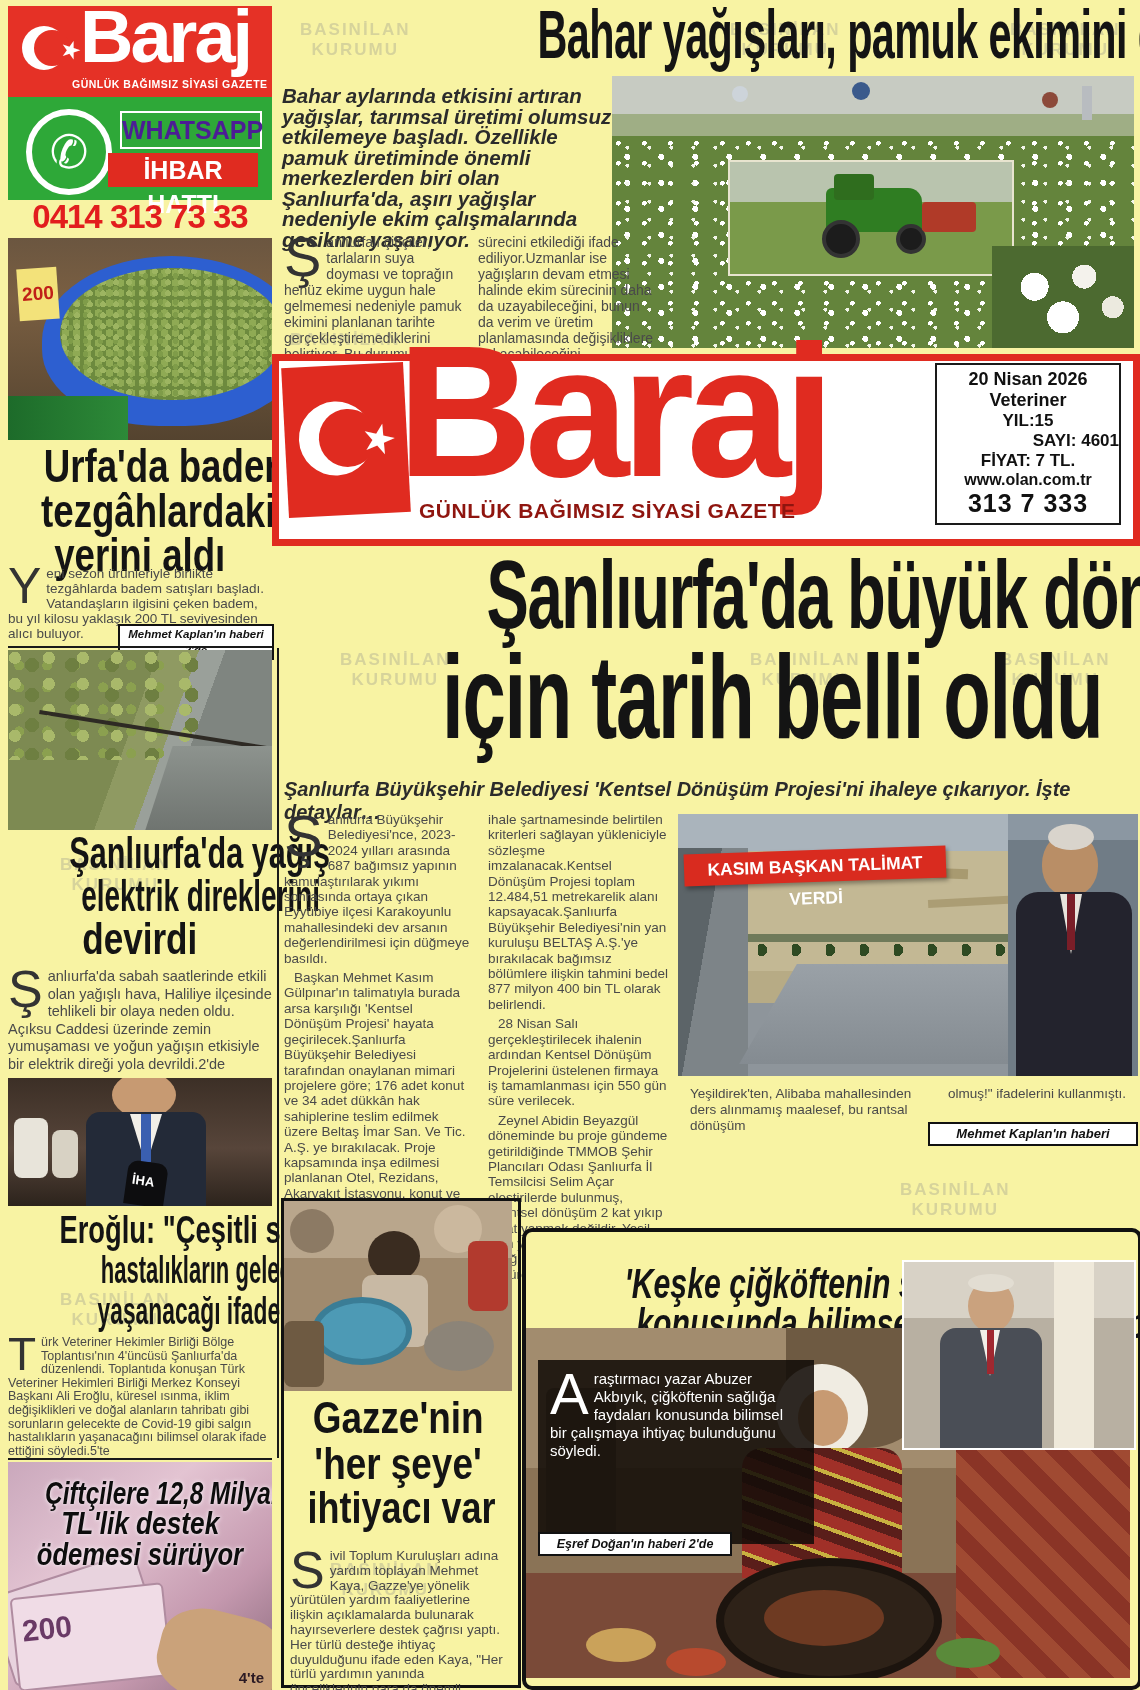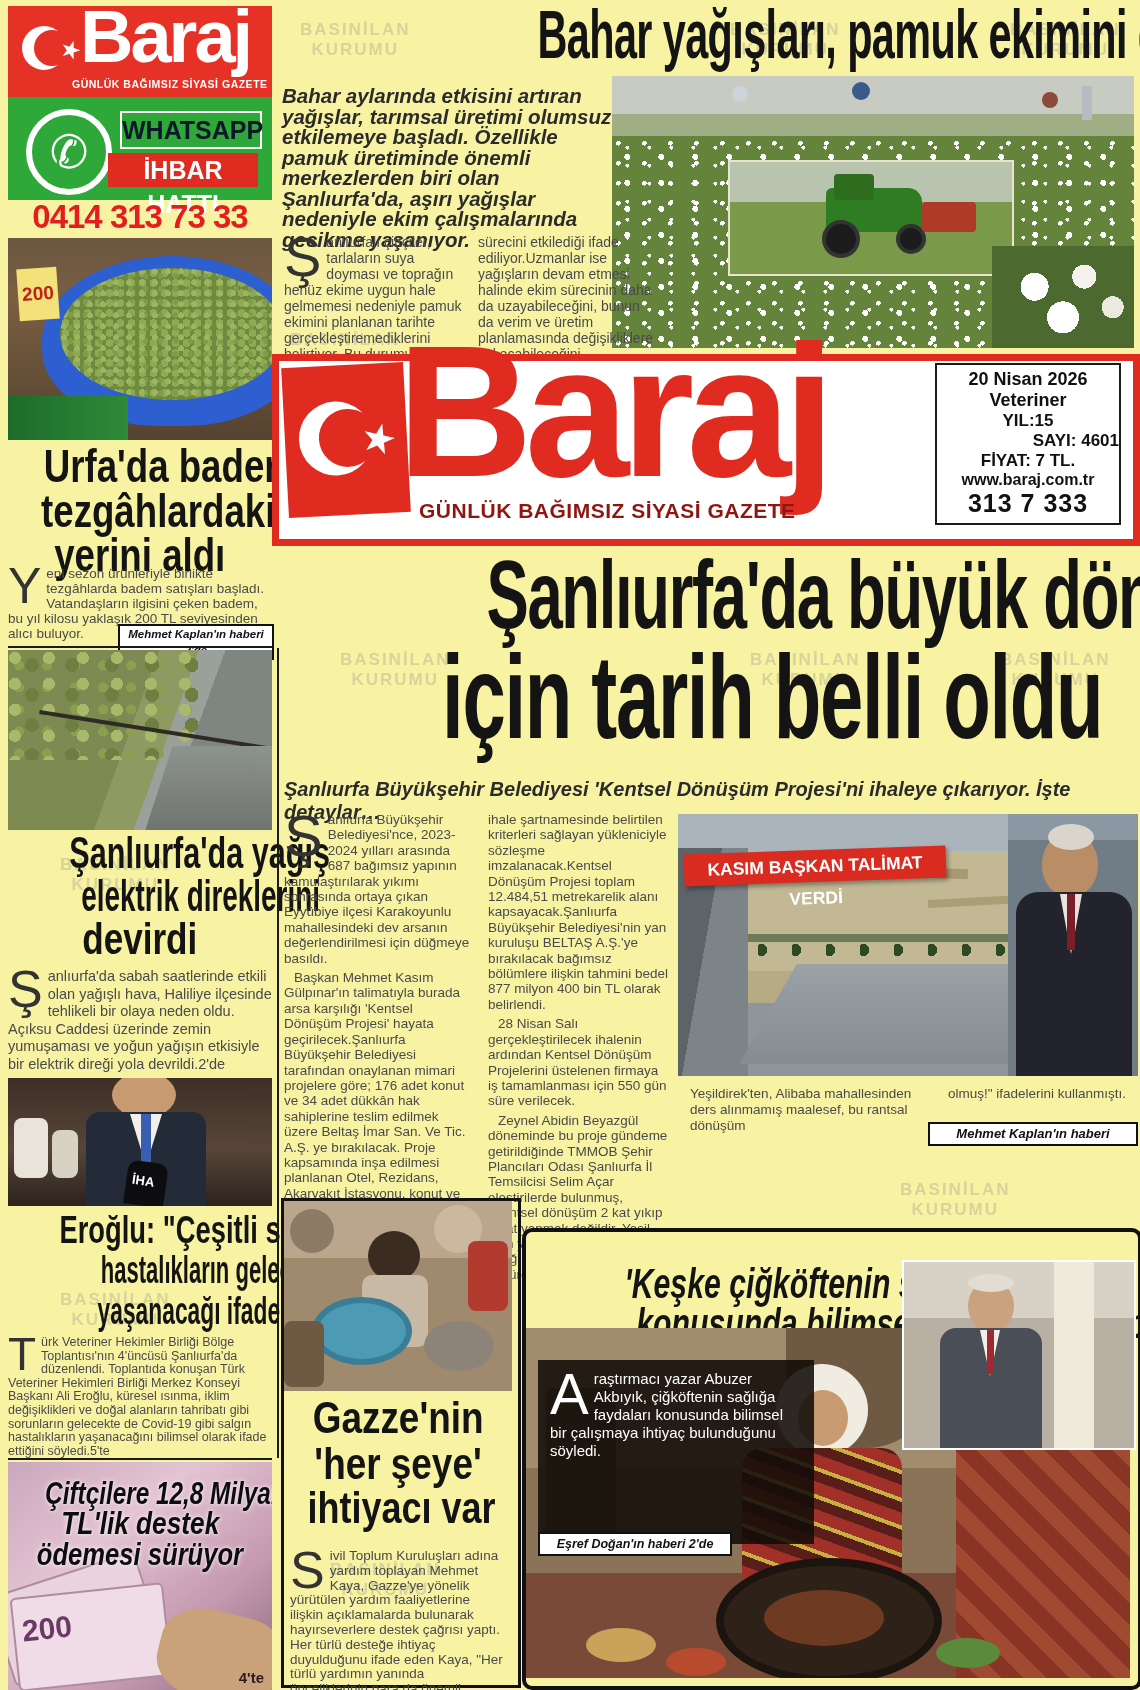--- a/index.html
+++ b/index.html
@@ -56,21 +56,21 @@
       <div class="abs" style="left:2px;top:4px;width:44px;height:44px;border-radius:50%;background:#fff;"></div>
       <div class="abs" style="left:14px;top:8px;width:36px;height:36px;border-radius:50%;background:#e53126;"></div>
       <div class="abs" style="left:40px;top:14px;color:#fff;font-size:24px;transform:rotate(18deg);">★</div>
     </div>
     <div class="abs" style="left:72px;top:-12px;width:200px;font-weight:bold;font-size:74px;color:#fff;letter-spacing:-3px;">Baraj</div>
     <div class="abs" style="left:64px;top:72px;width:200px;font-weight:bold;font-size:10.5px;color:#fff;letter-spacing:.5px;">GÜNLÜK BAĞIMSIZ SİYASİ GAZETE</div>
   </div>
 
   <div class="abs" style="left:8px;top:97px;width:264px;height:103px;background:#2ea838;">
     <div class="abs" style="left:18px;top:12px;width:74px;height:74px;border-radius:50%;border:6px solid #fff;color:#fff;font-size:46px;text-align:center;line-height:74px;">✆</div>
-    <div class="abs" style="left:112px;top:14px;width:138px;height:34px;border:2px solid #fff;color:#0f172a;font-weight:bold;font-size:25px;text-align:center;line-height:34px;">WHATSAPP</div>
+    <div class="abs" style="left:112px;top:14px;width:138px;height:34px;border:2px solid #fff;color:#4c1d95;font-weight:bold;font-size:25px;text-align:center;line-height:34px;">WHATSAPP</div>
     <div class="abs" style="left:100px;top:56px;width:150px;height:34px;background:#e02b20;color:#fff;font-weight:bold;font-size:25px;text-align:center;line-height:34px;">İHBAR HATTI</div>
   </div>
 
   <div class="abs" style="left:0px;top:198px;width:280px;font-weight:bold;font-size:33px;color:#e21e1e;text-align:center;letter-spacing:-1px;">0414 313 73 33</div>
 
   <div class="ph" style="left:8px;top:238px;width:264px;height:202px;background:linear-gradient(180deg,#6b5640 0%,#7a5f42 30%,#54432f 100%);">
     <div class="abs" style="left:34px;top:18px;width:260px;height:170px;border-radius:50% 50% 45% 45%;background:#2d5fd0;"></div>
     <div class="abs" style="left:52px;top:30px;width:224px;height:132px;border-radius:50%;background:radial-gradient(circle at 30% 30%,#9db561 0 3px,transparent 3px),radial-gradient(circle at 70% 60%,#7f9c49 0 3px,transparent 3px),radial-gradient(circle at 50% 50%,#8faa54 0 4px,#6d8a3e 4px 7px);background-size:13px 11px,15px 13px,11px 10px;"></div>
     <div class="abs" style="left:10px;top:30px;width:40px;height:52px;background:#f3e27a;transform:rotate(-4deg);text-align:center;font-weight:bold;color:#c02018;font-size:19px;line-height:52px;">200</div>
     <div class="abs" style="left:0;top:158px;width:120px;height:44px;background:linear-gradient(90deg,#1d6b2a,#2d8a38);"></div>
@@ -177,21 +177,21 @@
       <div class="abs" style="left:76px;top:52px;color:#fff;font-size:40px;transform:rotate(16deg);">★</div>
     </div>
     <div class="abs" style="left:118px;top:-58px;width:560px;font-weight:bold;font-size:188px;color:#e02b20;letter-spacing:-8px;">Baraj</div>
     <div class="abs" style="left:140px;top:138px;width:420px;font-weight:bold;font-size:21px;color:#8f150f;letter-spacing:.5px;">GÜNLÜK BAĞIMSIZ SİYASİ GAZETE</div>
     <div class="abs" style="left:656px;top:2px;width:182px;height:158px;background:#fff;border:2px solid #1a1a1a;text-align:center;color:#111;">
       <div style="font-weight:bold;font-size:18px;margin-top:4px;">20 Nisan 2026</div>
       <div style="font-weight:bold;font-size:18px;">Veteriner</div>
       <div style="font-weight:bold;font-size:17px;">YIL:15</div>
       <div style="font-weight:bold;font-size:17px;text-align:right;">SAYI: 4601</div>
       <div style="font-weight:bold;font-size:17px;">FİYAT: 7 TL.</div>
-      <div style="font-weight:bold;font-size:16px;">www.baraj.com.tr</div>
+      <div style="font-weight:bold;font-size:16px;">www.olan.com.tr</div>
       <div style="font-weight:bold;font-size:25px;letter-spacing:1px;">313 7 333</div>
     </div>
   </div>
 
   <div class="hl abs" style="left:272px;top:548px;width:866px;">
     <div style="font-size:96px;line-height:.98;"><span class="sq" style="transform:scaleX(.66);letter-spacing:-2px;">Şanlıurfa'da büyük dönüşüm</span></div>
     <div style="font-size:118px;line-height:.94;"><span class="sq" style="transform:scaleX(.66);letter-spacing:-2px;">için tarih belli oldu</span></div>
   </div>
   <div class="lead abs" style="left:284px;top:778px;width:820px;font-size:20px;">Şanlıurfa Büyükşehir Belediyesi 'Kentsel Dönüşüm Projesi'ni ihaleye çıkarıyor. İşte detaylar…</div>
 

